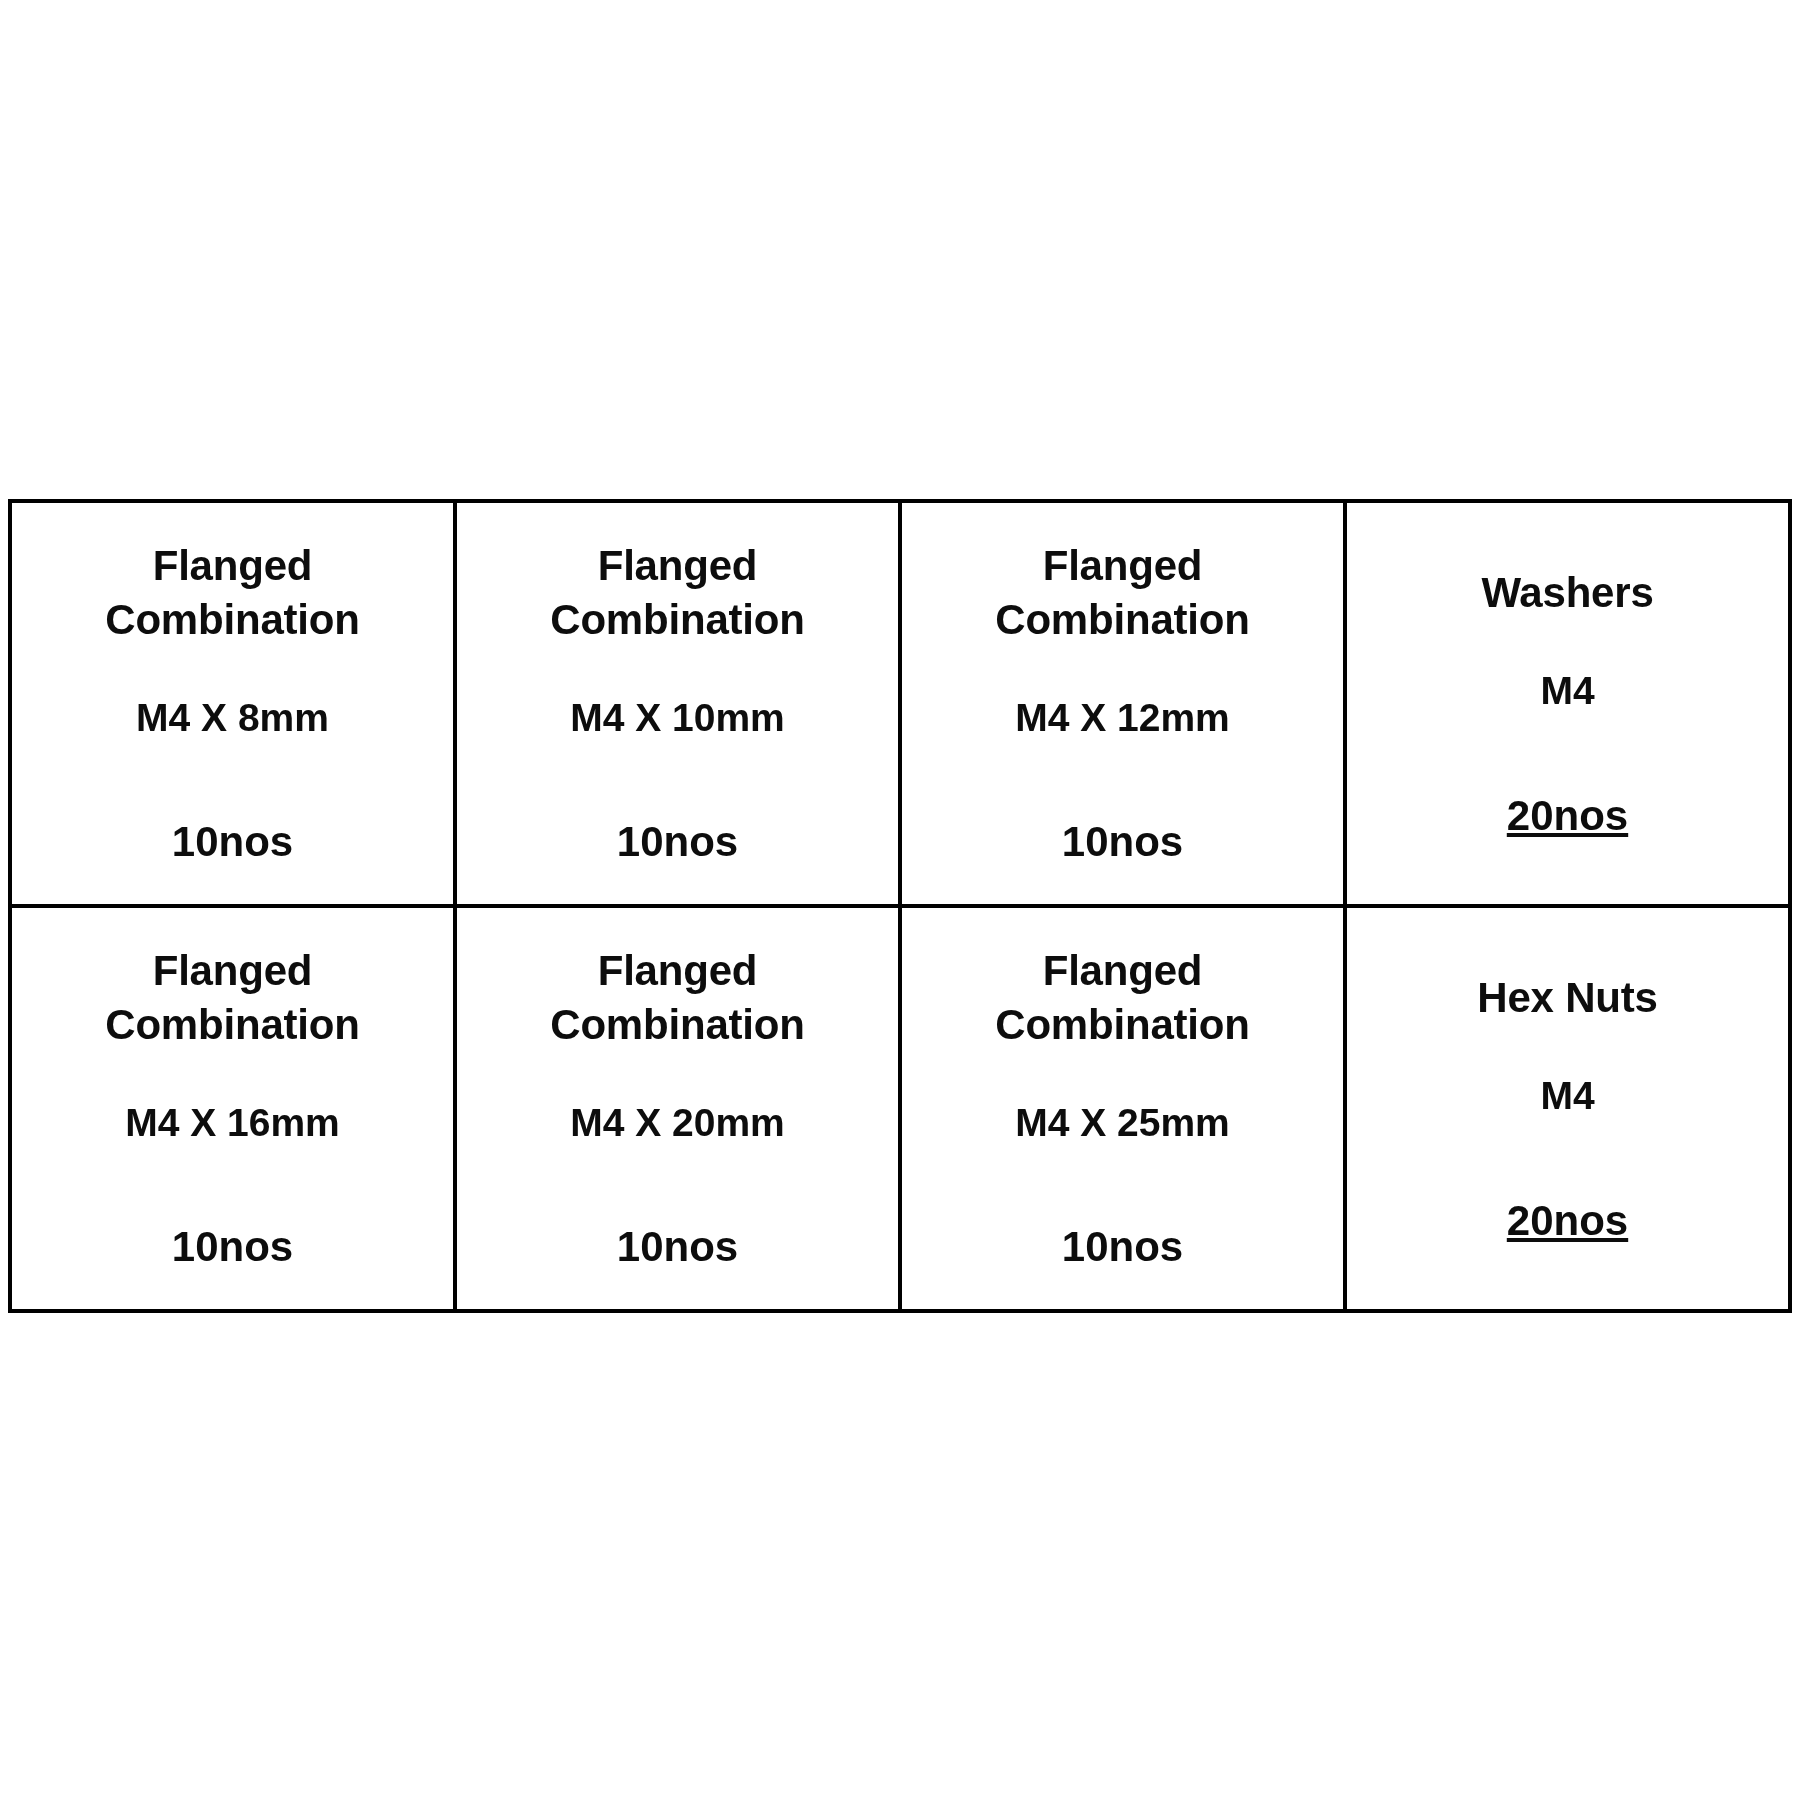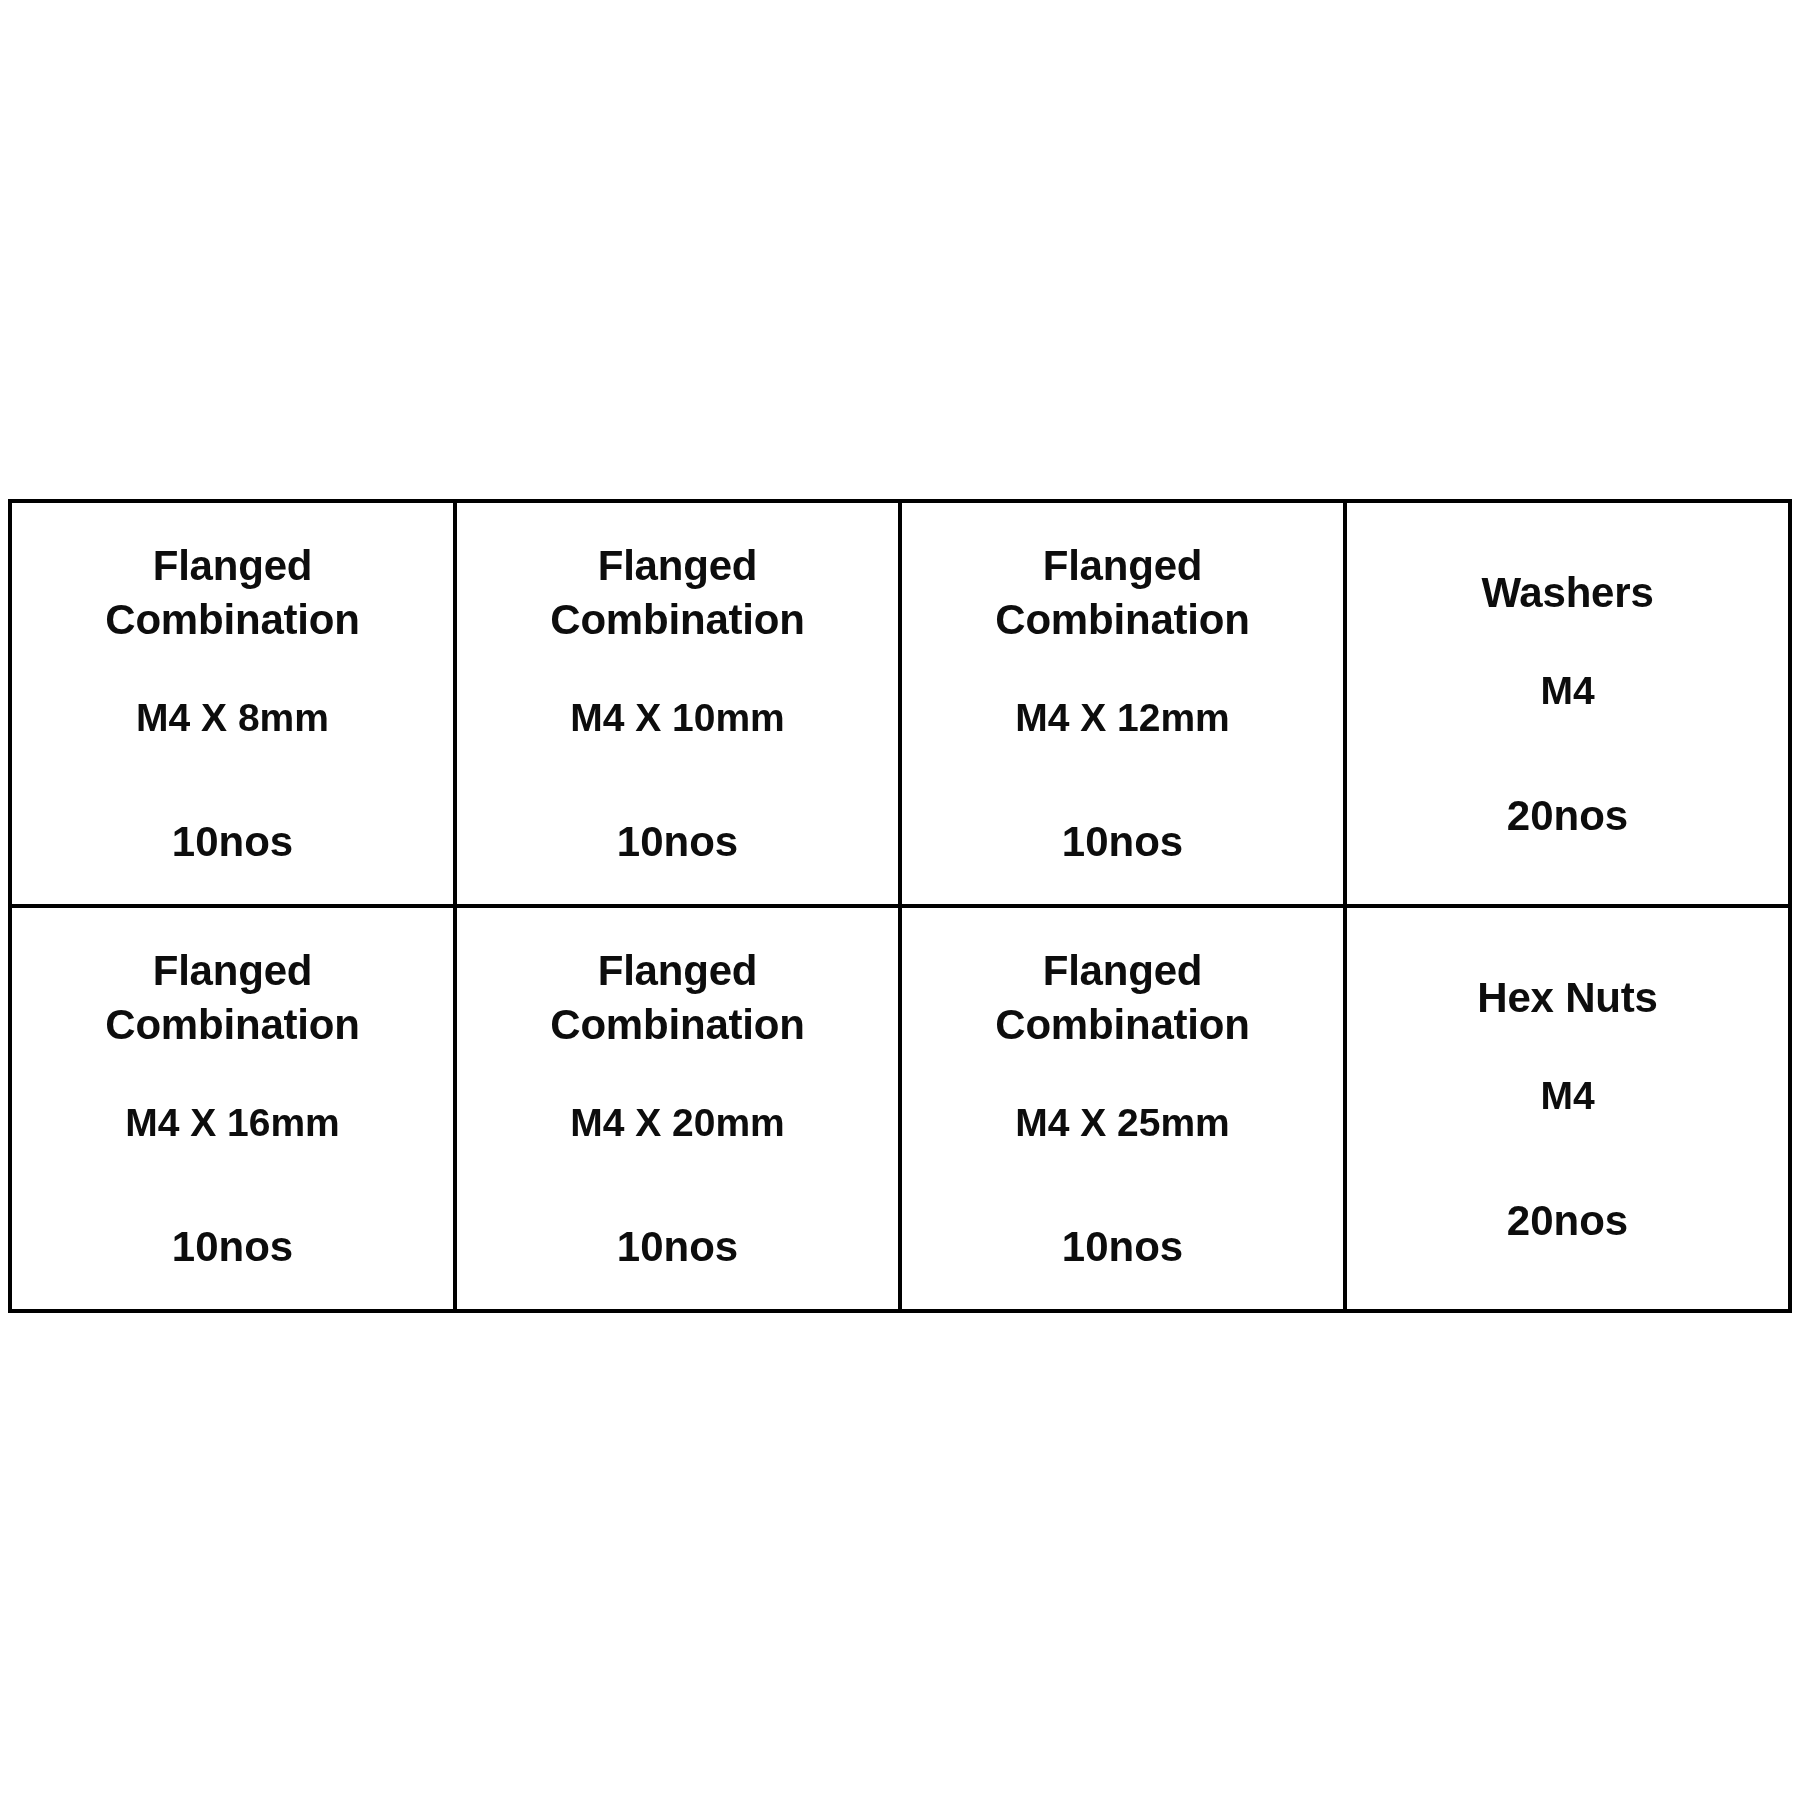--- a/index.html
+++ b/index.html
@@ -78,20 +78,21 @@
 
   
   .cell-inner.compact .line-title {
     font-size: 42px;
     text-align: right;
   }
   .cell-inner.compact .line-size {
     margin-top: 48px;
   }
   .cell-inner.compact .line-qty {
+    text-decoration: underline;
   }
 </style>
 </head>
 <body>
 
 <div class="sheet">
 
   <table class="label-table">
     <tbody>
       <tr>

